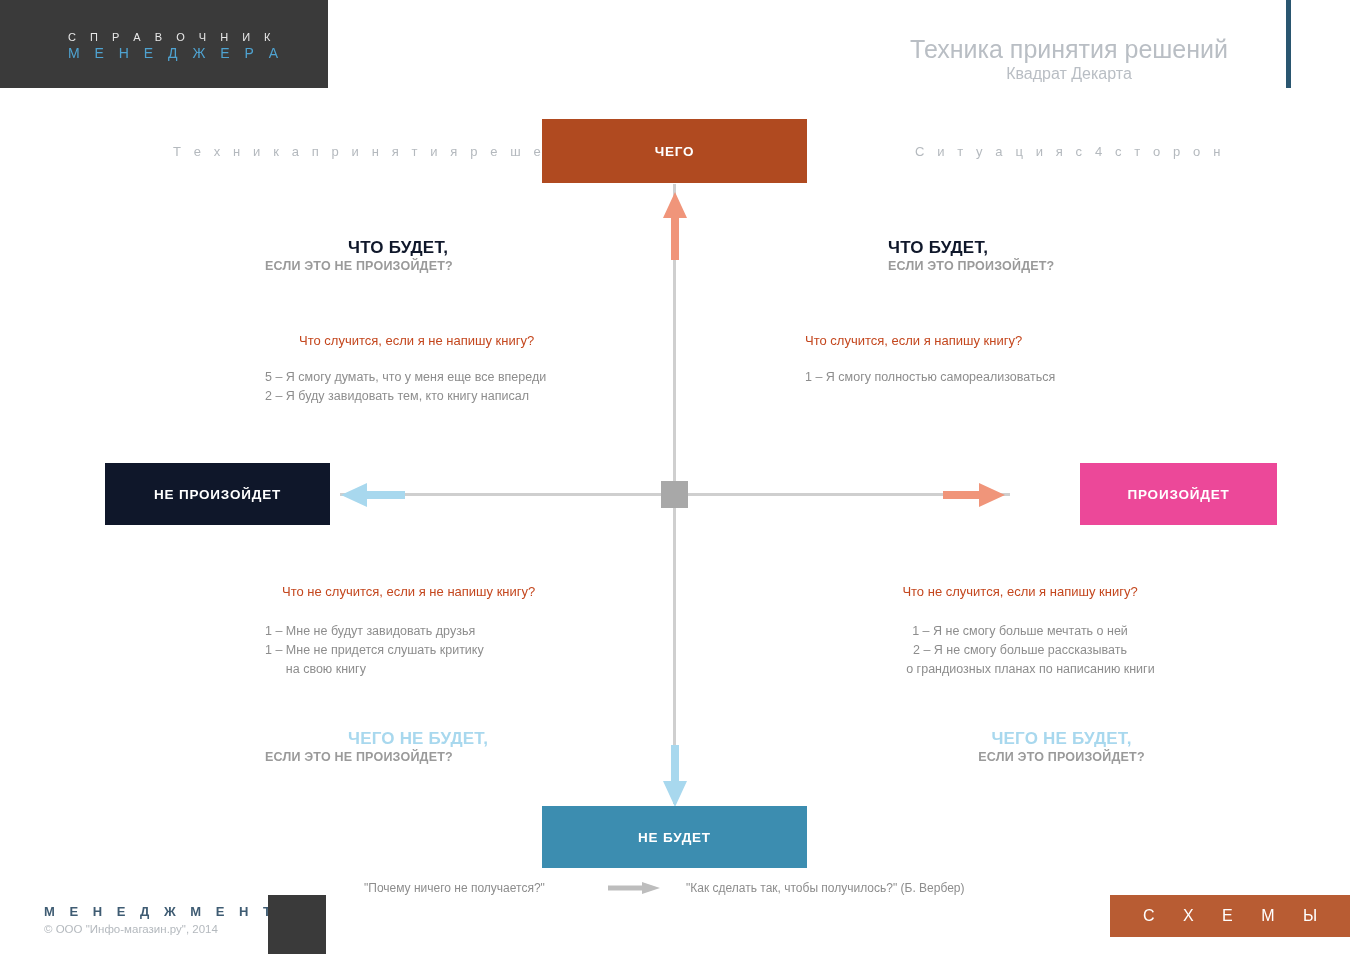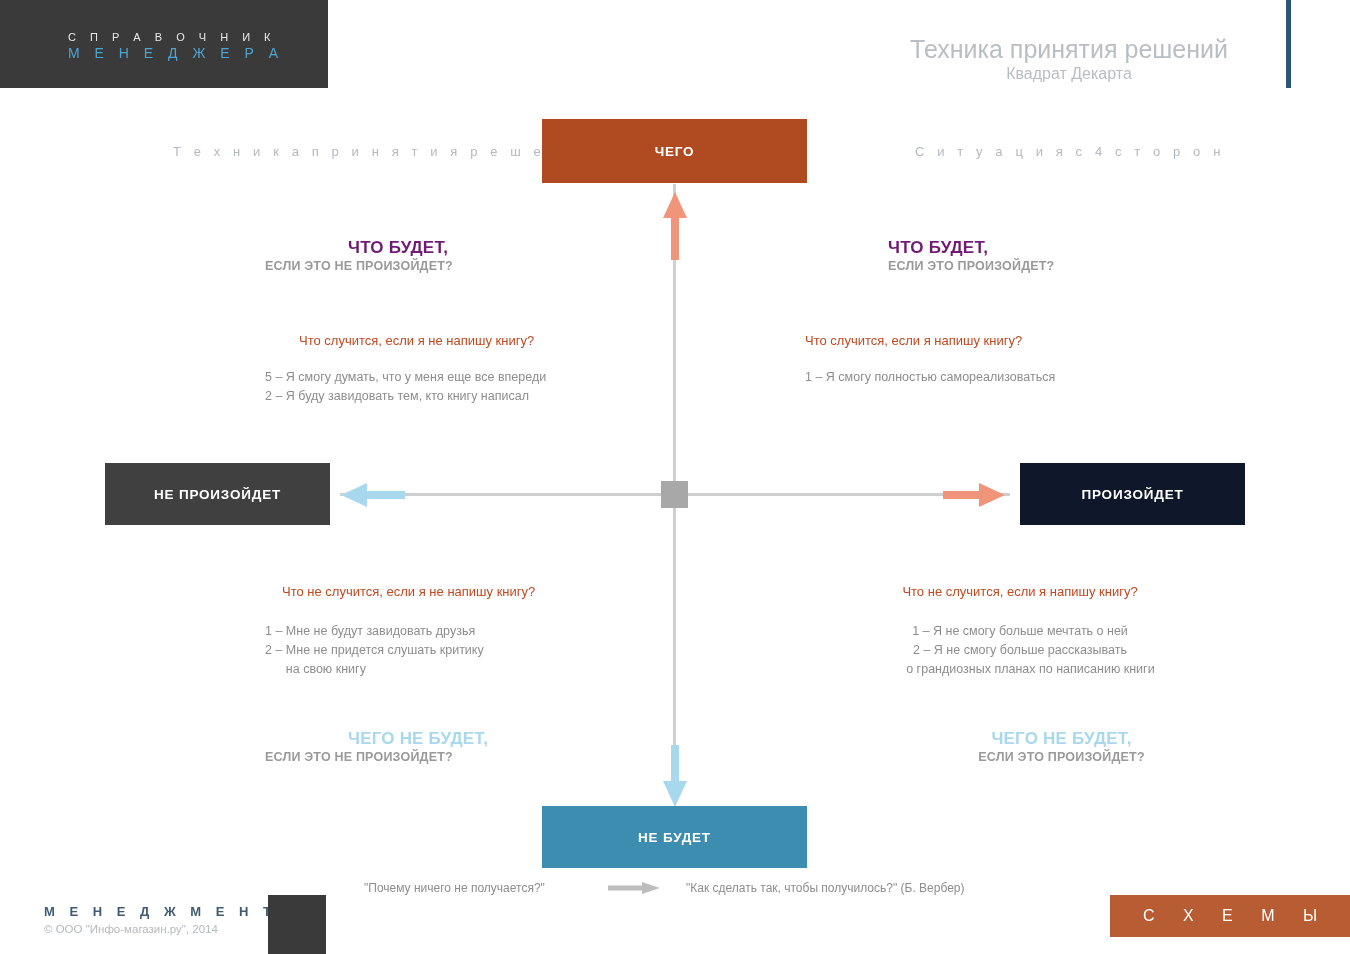--- a/index.html
+++ b/index.html
@@ -113,26 +113,26 @@
     background: #b04a20;
   }
   .box-bottom {
     left: 542px; top: 806px;
     width: 265px; height: 62px;
     background: #3c8db0;
   }
   .box-left {
     left: 105px; top: 463px;
     width: 225px; height: 62px;
-    background: #404040;
+    background: #0f172a;
   }
   .box-right {
-    left: 1020px; top: 463px;
-    width: 225px; height: 62px;
-    background: #0f172a;
+    left: 1080px; top: 463px;
+    width: 197px; height: 62px;
+    background: #ec4899;
   }
 
   
   .arrow {
     position: absolute;
   }
   .arrow-up    { left: 661px; top: 192px; }
   .arrow-down  { left: 661px; top: 745px; }
   .arrow-left  { left: 341px; top: 481px; }
   .arrow-right { left: 943px; top: 481px; }
@@ -146,21 +146,21 @@
   .q-tr { left: 805px; top: 238px; text-align: left; }
   .q-bl { left: 265px; top: 583px; text-align: left; }
   .q-br { left: 805px; top: 583px; text-align: center; }
 
   .quad-heading {
     font-size: 17px;
     font-weight: bold;
     line-height: 20px;
     letter-spacing: 0.2px;
   }
-  .quad-heading.warm  { color: #701a75; }
+  .quad-heading.warm  { color: #0f172a; }
   .quad-heading.cool  { color: #a8d8ee; }
   .quad-subheading {
     font-size: 12.5px;
     font-weight: bold;
     color: #9a9a9a;
     line-height: 17px;
     letter-spacing: 0.2px;
   }
   .head-indent-tl { padding-left: 83px; }
   .head-indent-tr { padding-left: 83px; }
@@ -322,21 +322,21 @@
   <div class="quad-question tr-question">Что случится, если я напишу книгу?</div>
   <ul class="quad-list tr-list">
     <li>1 – Я смогу полностью самореализоваться</li>
   </ul>
 </div>
 
 <div class="quad q-bl">
   <div class="quad-question bl-question">Что не случится, если я не напишу книгу?</div>
   <ul class="quad-list bl-list">
     <li>1 – Мне не будут завидовать друзья</li>
-    <li>2 – Мне не придется слушать критику
+    <li>1 – Мне не придется слушать критику
       на свою книгу</li>
   </ul>
   <div class="bl-heading head-indent-bl">
     <div class="quad-heading cool">ЧЕГО НЕ БУДЕТ,</div>
   </div>
   <div class="quad-subheading">ЕСЛИ ЭТО НЕ ПРОИЗОЙДЕТ?</div>
 </div>
 
 <div class="quad q-br">
   <div class="quad-question br-question">Что не случится, если я напишу книгу?</div>

